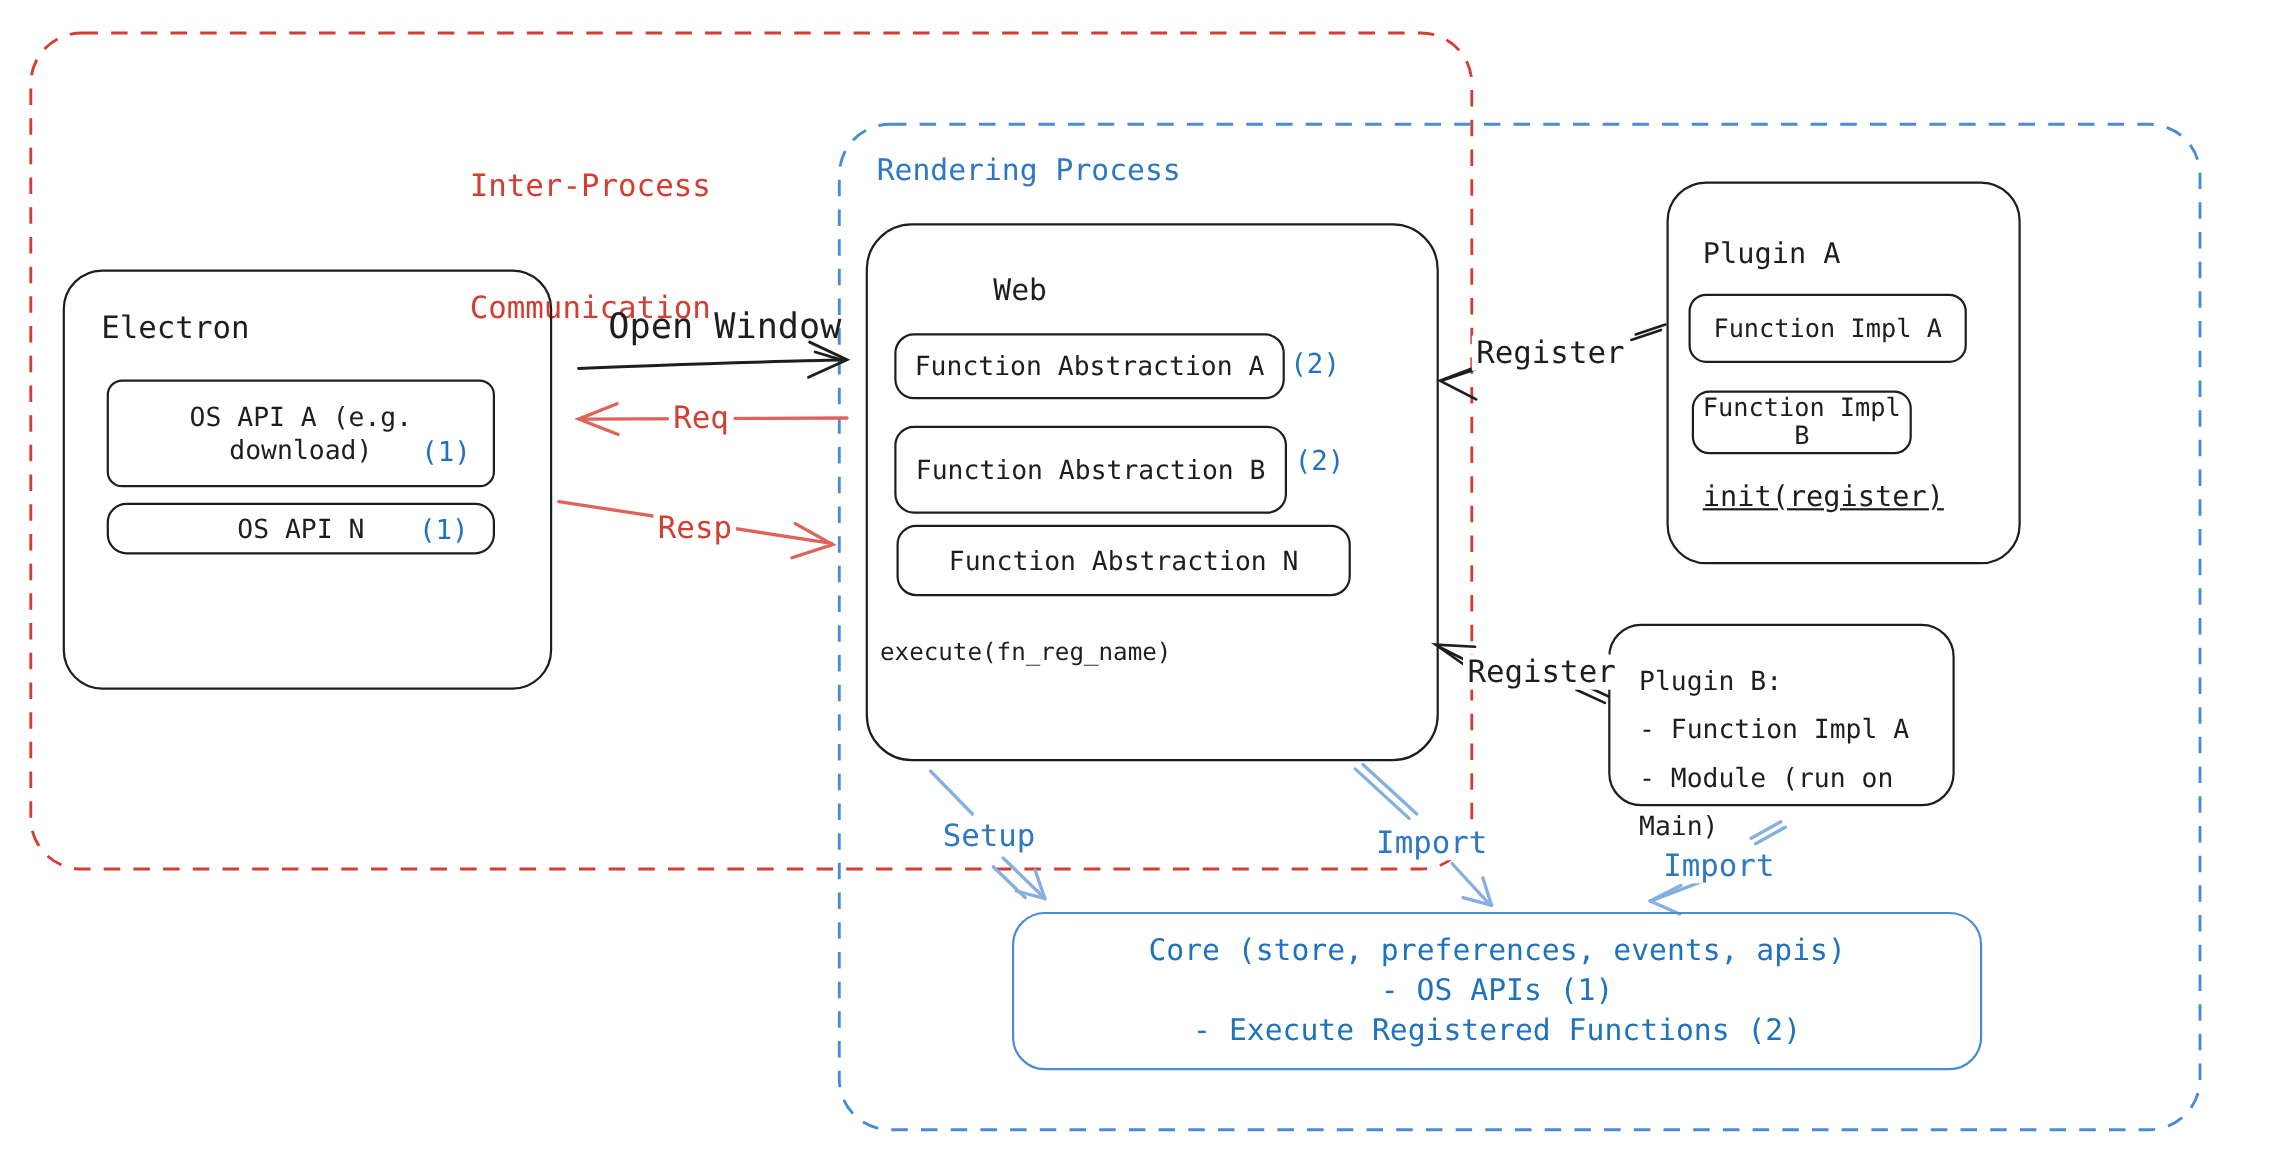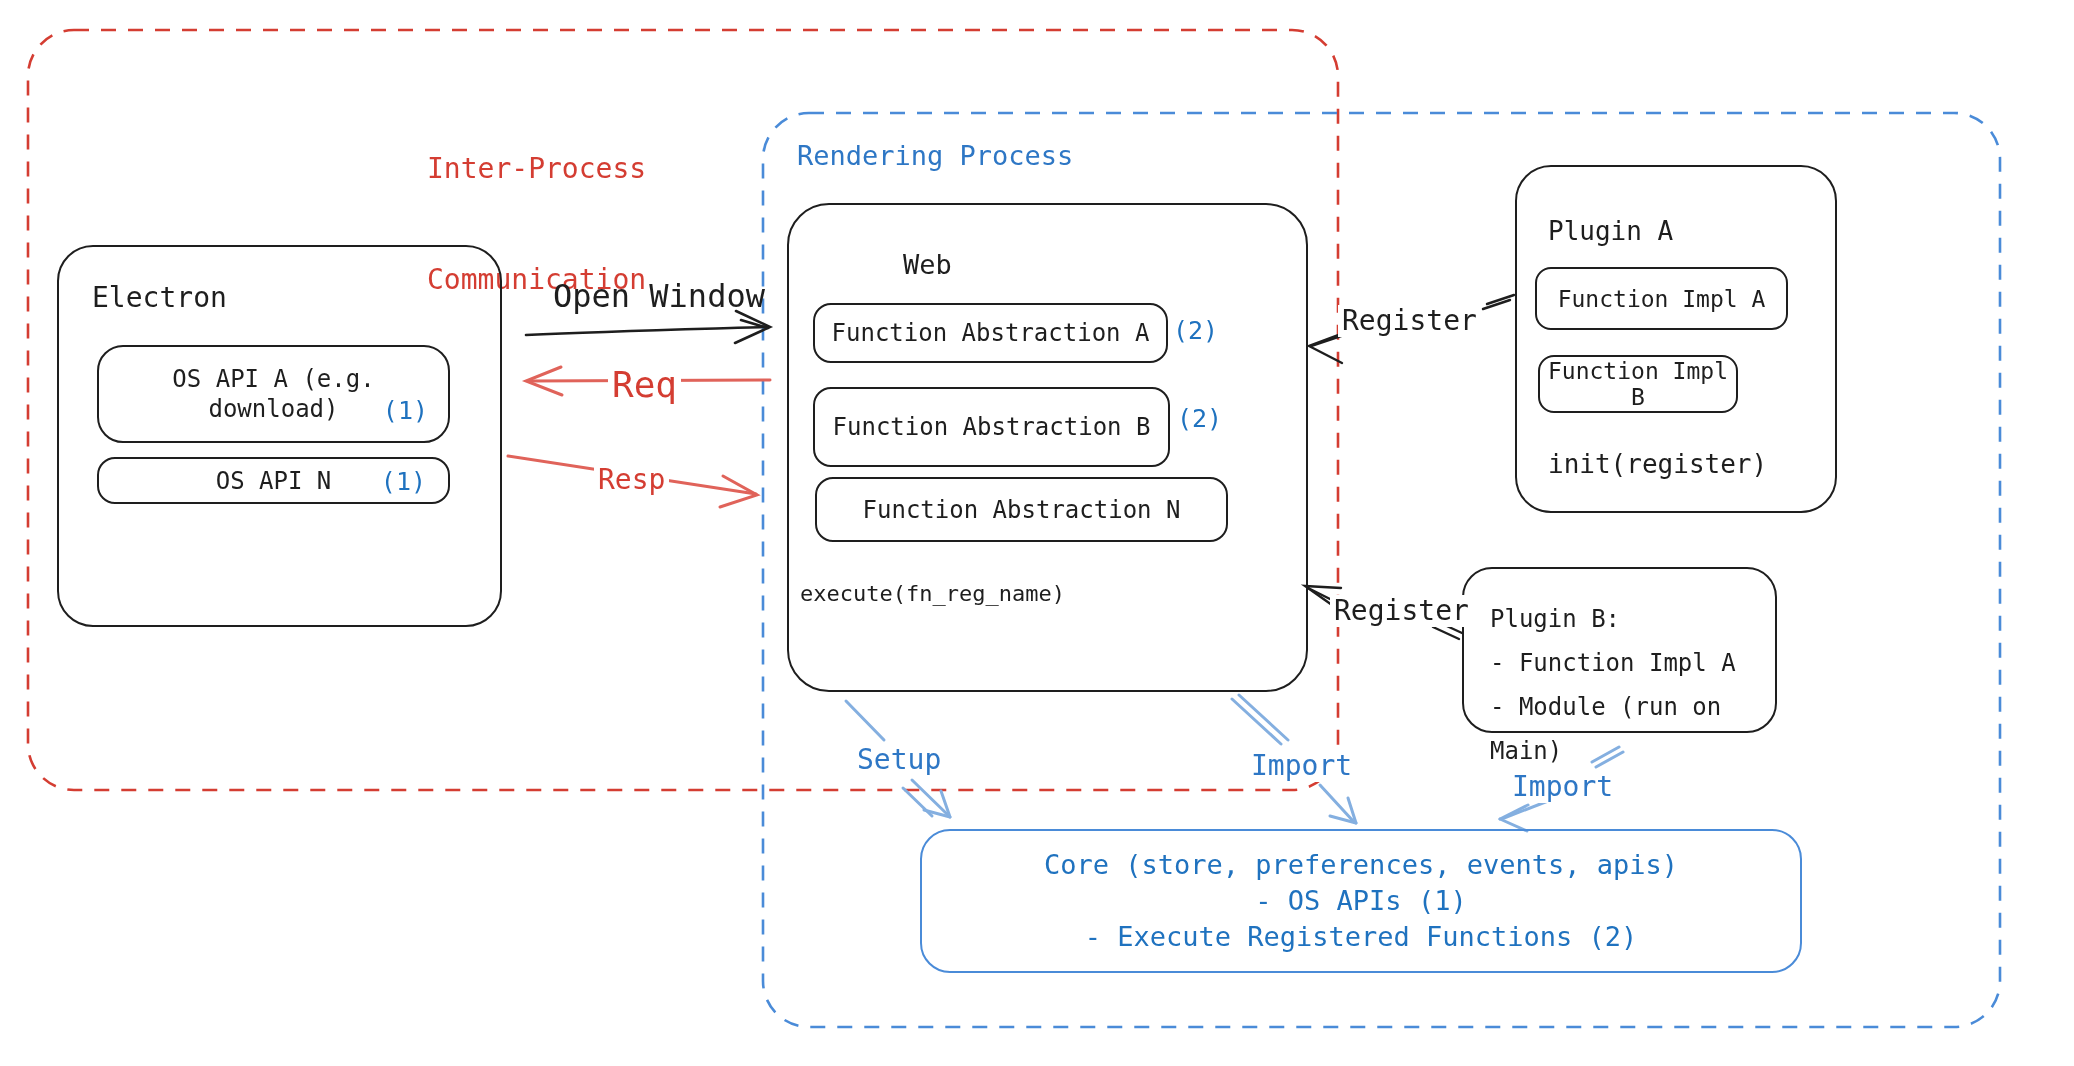--- a/index.html
+++ b/index.html
@@ -92,21 +92,21 @@
 
   <div class="lbl red" style="left:427px;top:76px;font-size:28px;line-height:37px;">
     <div>Inter-Process</div>
     <div>Communication</div>
   </div>
   <div class="lbl bluelbl" style="left:797px;top:140px;font-size:27px;">Rendering Process</div>
 
   <div class="box" style="left:57px;top:245px;width:445px;height:382px;border-radius:36px;"></div>
   <div class="lbl" style="left:92px;top:282px;font-size:28px;">Electron</div>
 
-  <div class="box center" style="left:97px;top:345px;width:353px;height:98px;border-radius:26px;">
+  <div class="box center" style="left:97px;top:345px;width:353px;height:98px;border-radius:14px;">
     <div style="font-size:24px;line-height:30px;text-align:center;">
       <div>OS API A (e.g.</div>
       <div>download)</div>
     </div>
     <span class="badge" style="right:20px;bottom:16px;font-size:25px;">(1)</span>
   </div>
 
   <div class="box center" style="left:97px;top:457px;width:353px;height:47px;border-radius:18px;">
     <span style="font-size:24px;">OS API N</span>
     <span class="badge" style="right:22px;top:8px;font-size:25px;">(1)</span>
@@ -132,40 +132,40 @@
   <div class="lbl" style="left:800px;top:581px;font-size:22px;">execute(fn_reg_name)</div>
 
   <div class="box" style="left:1515px;top:165px;width:322px;height:348px;border-radius:36px;"></div>
   <div class="lbl" style="left:1548px;top:217px;font-size:26px;">Plugin A</div>
   <div class="box center" style="left:1535px;top:267px;width:253px;height:63px;border-radius:16px;">
     <span style="font-size:23px;">Function Impl A</span>
   </div>
   <div class="box center" style="left:1538px;top:355px;width:200px;height:58px;border-radius:16px;">
     <span style="font-size:23px;">Function Impl B</span>
   </div>
-  <div class="lbl" style="left:1548px;top:450px;font-size:26px;">init(register)</div>
+  <div class="lbl" style="left:1548px;top:438px;font-size:26px;text-decoration:underline;">init(register)</div>
 
   <div class="box" style="left:1462px;top:567px;width:315px;height:166px;border-radius:30px;padding:28px 0 0 26px;">
     <div style="font-size:24px;line-height:44px;">
       <div>Plugin B:</div>
       <div>- Function Impl A</div>
       <div>- Module (run on Main)</div>
     </div>
   </div>
 
   <div class="box coreBox center" style="left:920px;top:829px;width:882px;height:144px;border-radius:30px;">
     <div class="inner" style="font-size:27px;">
       <div>Core (store, preferences, events, apis)</div>
       <div>- OS APIs (1)</div>
       <div>- Execute Registered Functions (2)</div>
     </div>
   </div>
 
   <div class="lbl" style="left:553px;top:278px;font-size:32px;">Open Window</div>
-  <div class="lbl red onLine" style="left:608px;top:364px;font-size:36px;">Req</div>
+  <div class="lbl red onLine" style="left:608px;top:364px;font-size:28px;">Req</div>
   <div class="lbl red onLine" style="left:594px;top:464px;font-size:28px;">Resp</div>
   <div class="lbl onLine" style="left:1338px;top:305px;font-size:28px;">Register</div>
   <div class="lbl onLine" style="left:1330px;top:595px;font-size:28px;">Register</div>
   <div class="lbl bluelbl onLine" style="left:853px;top:744px;font-size:28px;">Setup</div>
   <div class="lbl bluelbl onLine" style="left:1247px;top:750px;font-size:28px;">Import</div>
   <div class="lbl bluelbl onLine" style="left:1508px;top:771px;font-size:28px;">Import</div>
 
 </div>
 
 </body></html>

